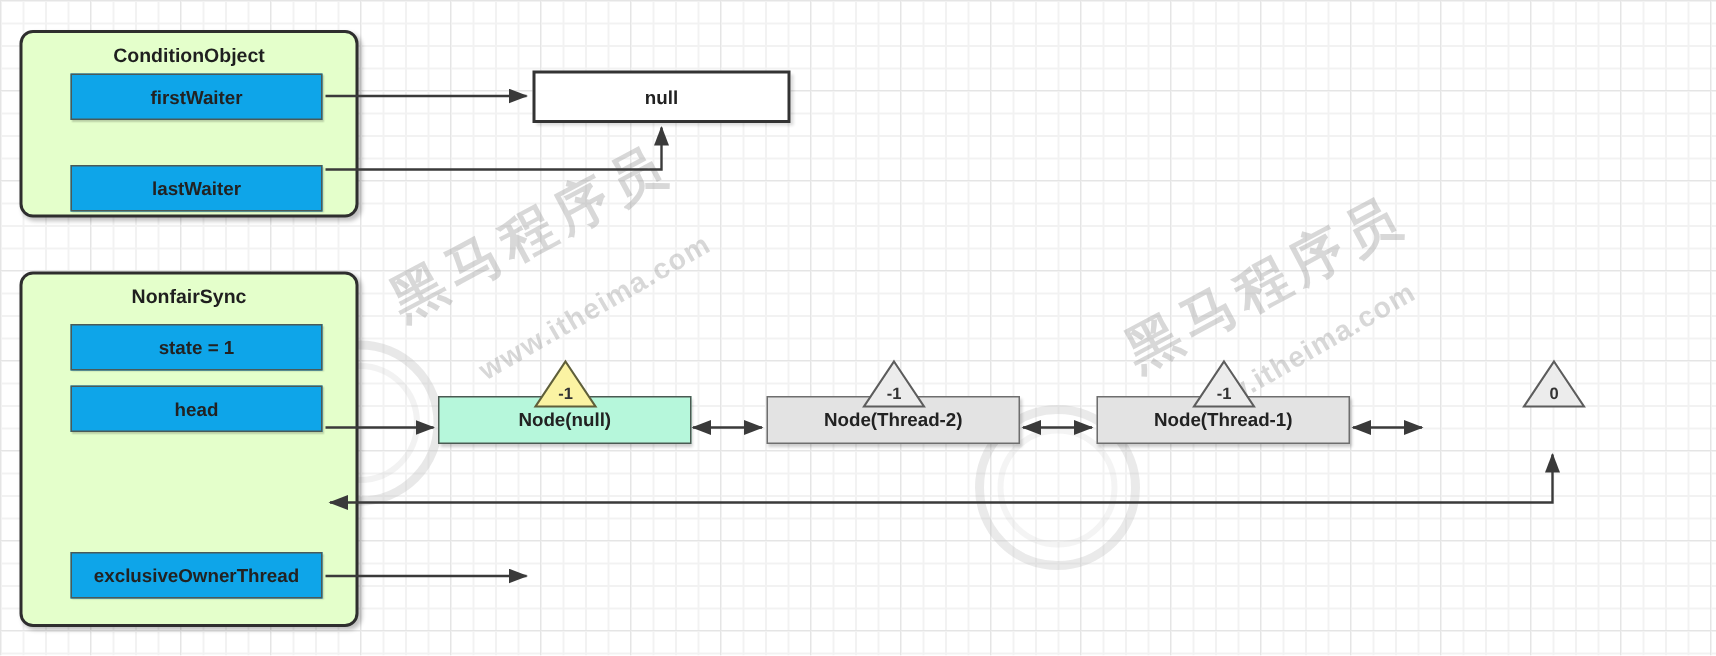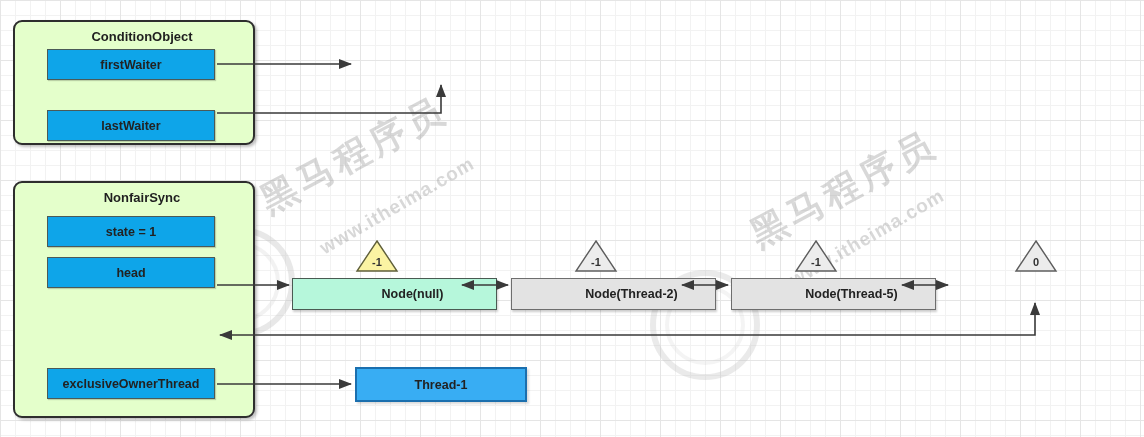--- a/index.html
+++ b/index.html
@@ -15,32 +15,32 @@
     background-size:60px 60px,60px 60px,15px 15px,15px 15px;
   }
   .layer{position:absolute;left:0;top:0;width:100%;height:100%;}
   
   .wm-text{position:absolute;font-weight:bold;color:#9a9a9a;opacity:.38;white-space:nowrap;transform-origin:left top;z-index:1;}
   .wm-main{font-size:36px;letter-spacing:5px;transform:rotate(-28deg);}
   .wm-sub{font-size:19px;letter-spacing:1px;transform:rotate(-30deg);}
   svg.wm-circles{z-index:1;pointer-events:none;}
   
   .container{position:absolute;width:222px;background:#E4FFCB;border:2px solid #2e2e2e;border-radius:9px;
-    box-shadow:2px 2px 3px rgba(0,0,0,.25);z-index:2;padding-left:16px;}
+    box-shadow:2px 2px 3px rgba(0,0,0,.25);z-index:2;}
   .container-title{text-align:center;font-size:13px;font-weight:bold;color:#1f1f1f;margin-top:7px;}
   .field{position:absolute;left:32px;width:166px;height:29px;background:#0ea5e9;border:1px solid #4a5a58;
     box-shadow:1px 1px 1px rgba(0,0,0,.18);display:flex;align-items:center;justify-content:center;
     font-size:12.5px;font-weight:bold;color:#222;}
   
   .box{position:absolute;display:flex;align-items:center;justify-content:center;
     font-size:12.5px;font-weight:bold;color:#222;z-index:2;box-shadow:2px 2px 2px rgba(0,0,0,.14);}
   .null-box{left:355px;top:47px;width:168px;height:31px;background:#ffffff;border:2px solid #333;}
   .thread-box{left:355px;top:367px;width:168px;height:31px;background:#38ADF3;border:2px solid #1b6fae;}
-  .node{top:278px;width:167px;height:30px;background:#E3E3E3;border:1px solid #6e6e6e;z-index:2;
-    box-shadow:1px 2px 2px rgba(0,0,0,.2);padding-left:36px;}
+  .node{top:264px;width:167px;height:30px;background:#E3E3E3;border:1px solid #6e6e6e;z-index:2;
+    box-shadow:1px 2px 2px rgba(0,0,0,.2);}
   .node-head{background:#B6F7DB;border:1px solid #4a5a52;}
   .tri{position:absolute;z-index:3;}
   .tri text{font-size:11px;font-weight:bold;fill:#333;font-family:"Liberation Sans",sans-serif;}
   svg.arrows{z-index:4;pointer-events:none;}
 </style>
 </head>
 <body>
 
 <div class="canvas">
 
@@ -56,50 +56,50 @@
       <circle cx="705" cy="325" r="38" fill="none" stroke="#cccccc" stroke-width="4" opacity="0.22"></circle>
     </svg>
   </div>
 
   <div class="container" style="left:13px;top:20px;height:121px;">
     <div class="container-title">ConditionObject</div>
     <div class="field" style="top:27px;">firstWaiter</div>
     <div class="field" style="top:88px;">lastWaiter</div>
   </div>
 
+  <div class="box null-box">null</div>
 
   <div class="container" style="left:13px;top:181px;height:233px;">
     <div class="container-title">NonfairSync</div>
     <div class="field" style="top:33px;">state = 1</div>
     <div class="field" style="top:74px;">head</div>
     <div class="field" style="top:185px;">exclusiveOwnerThread</div>
   </div>
 
   <div class="box node node-head" style="left:292px;">Node(null)</div>
   <div class="box node" style="left:511px;">Node(Thread-2)</div>
-  <div class="box node" style="left:731px;">Node(Thread-5)</div>
+  <div class="box node" style="left:731px;">Node(Thread-1)</div>
 
   <svg class="tri" style="left:354px;top:238px;" width="46" height="36">
     <path d="M23,3 L43,33 L3,33 Z" fill="#FBF3A3" stroke="#5f5f3a" stroke-width="1.4"></path>
     <text x="23" y="28" text-anchor="middle">-1</text>
   </svg>
   <svg class="tri" style="left:573px;top:238px;" width="46" height="36">
     <path d="M23,3 L43,33 L3,33 Z" fill="#ECECEC" stroke="#5d5d5d" stroke-width="1.4"></path>
     <text x="23" y="28" text-anchor="middle">-1</text>
   </svg>
   <svg class="tri" style="left:793px;top:238px;" width="46" height="36">
     <path d="M23,3 L43,33 L3,33 Z" fill="#ECECEC" stroke="#5d5d5d" stroke-width="1.4"></path>
     <text x="23" y="28" text-anchor="middle">-1</text>
   </svg>
   <svg class="tri" style="left:1013px;top:238px;" width="46" height="36">
     <path d="M23,3 L43,33 L3,33 Z" fill="#ECECEC" stroke="#5d5d5d" stroke-width="1.4"></path>
     <text x="23" y="28" text-anchor="middle">0</text>
   </svg>
 
-  <div class="box thread-box">Thread-1</div>
 
   <svg class="layer arrows" width="1144" height="437">
     <defs>
       <marker id="ah" markerUnits="userSpaceOnUse" markerWidth="14" markerHeight="11" refX="12" refY="5" orient="auto">
         <path d="M0,0 L13,5 L0,10 Z" fill="#3a3a3a"></path>
       </marker>
       <marker id="ahs" markerUnits="userSpaceOnUse" markerWidth="14" markerHeight="11" refX="12" refY="5" orient="auto-start-reverse">
         <path d="M0,0 L13,5 L0,10 Z" fill="#3a3a3a"></path>
       </marker>
     </defs>

